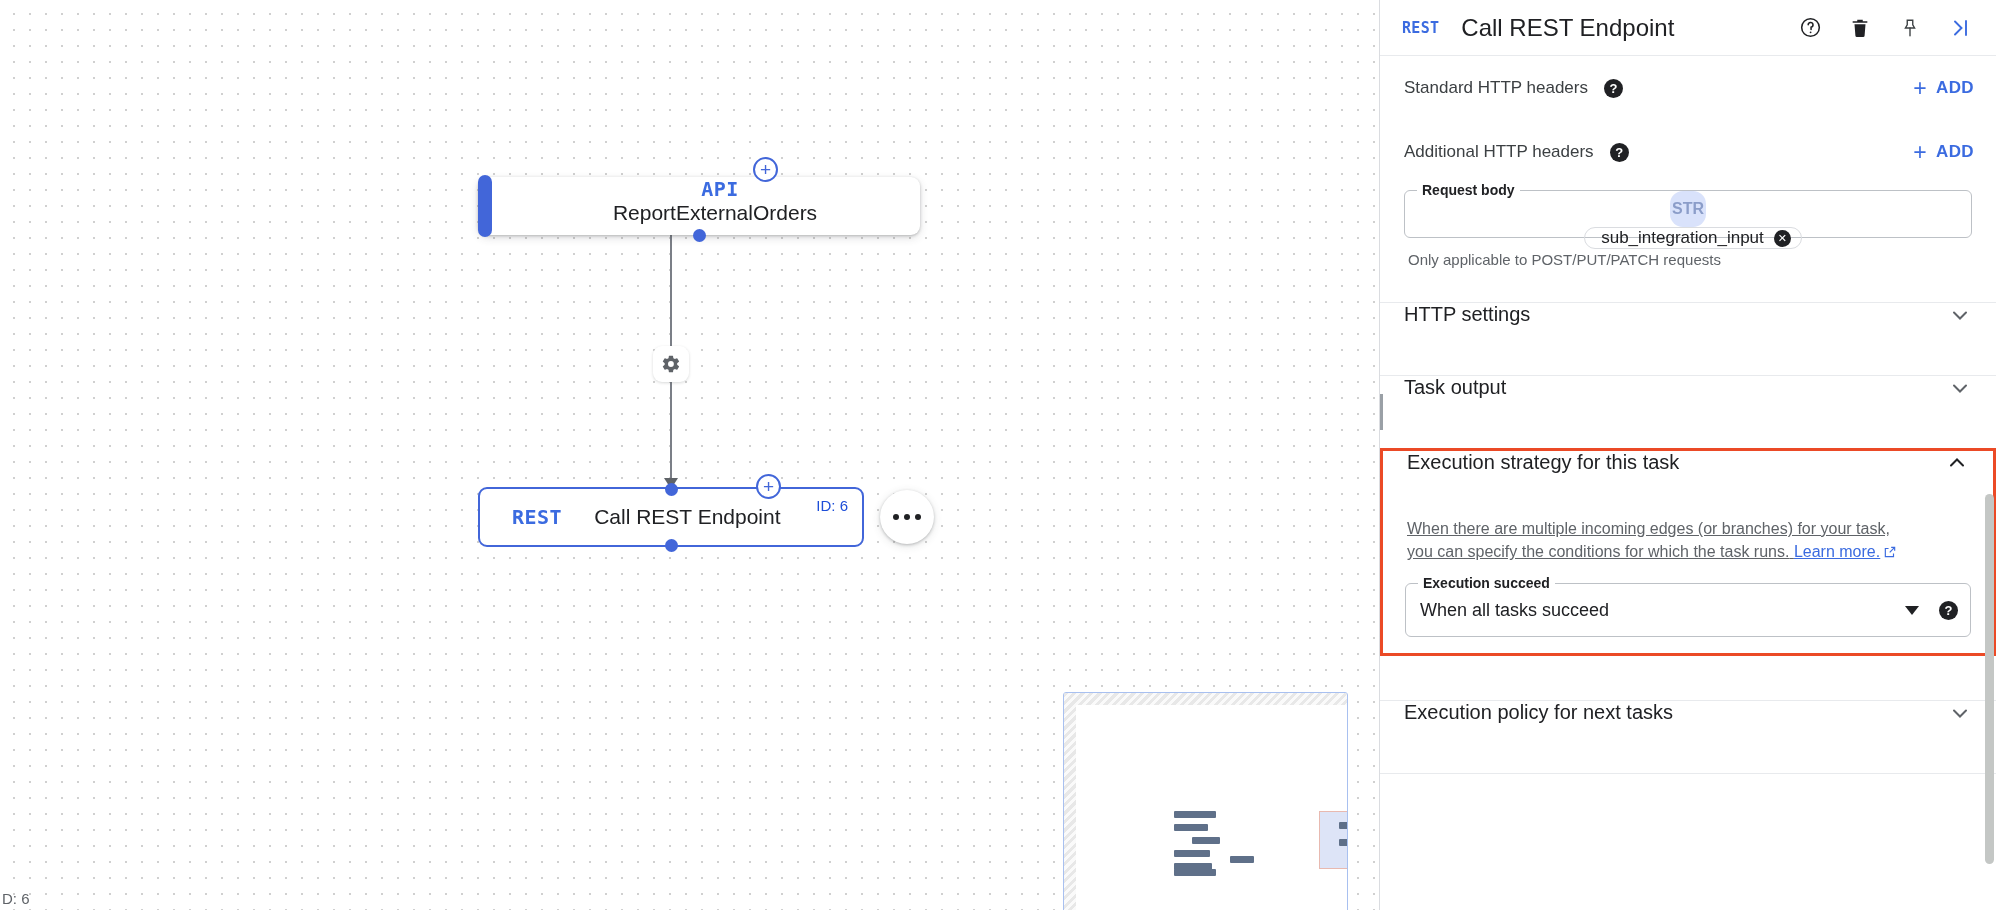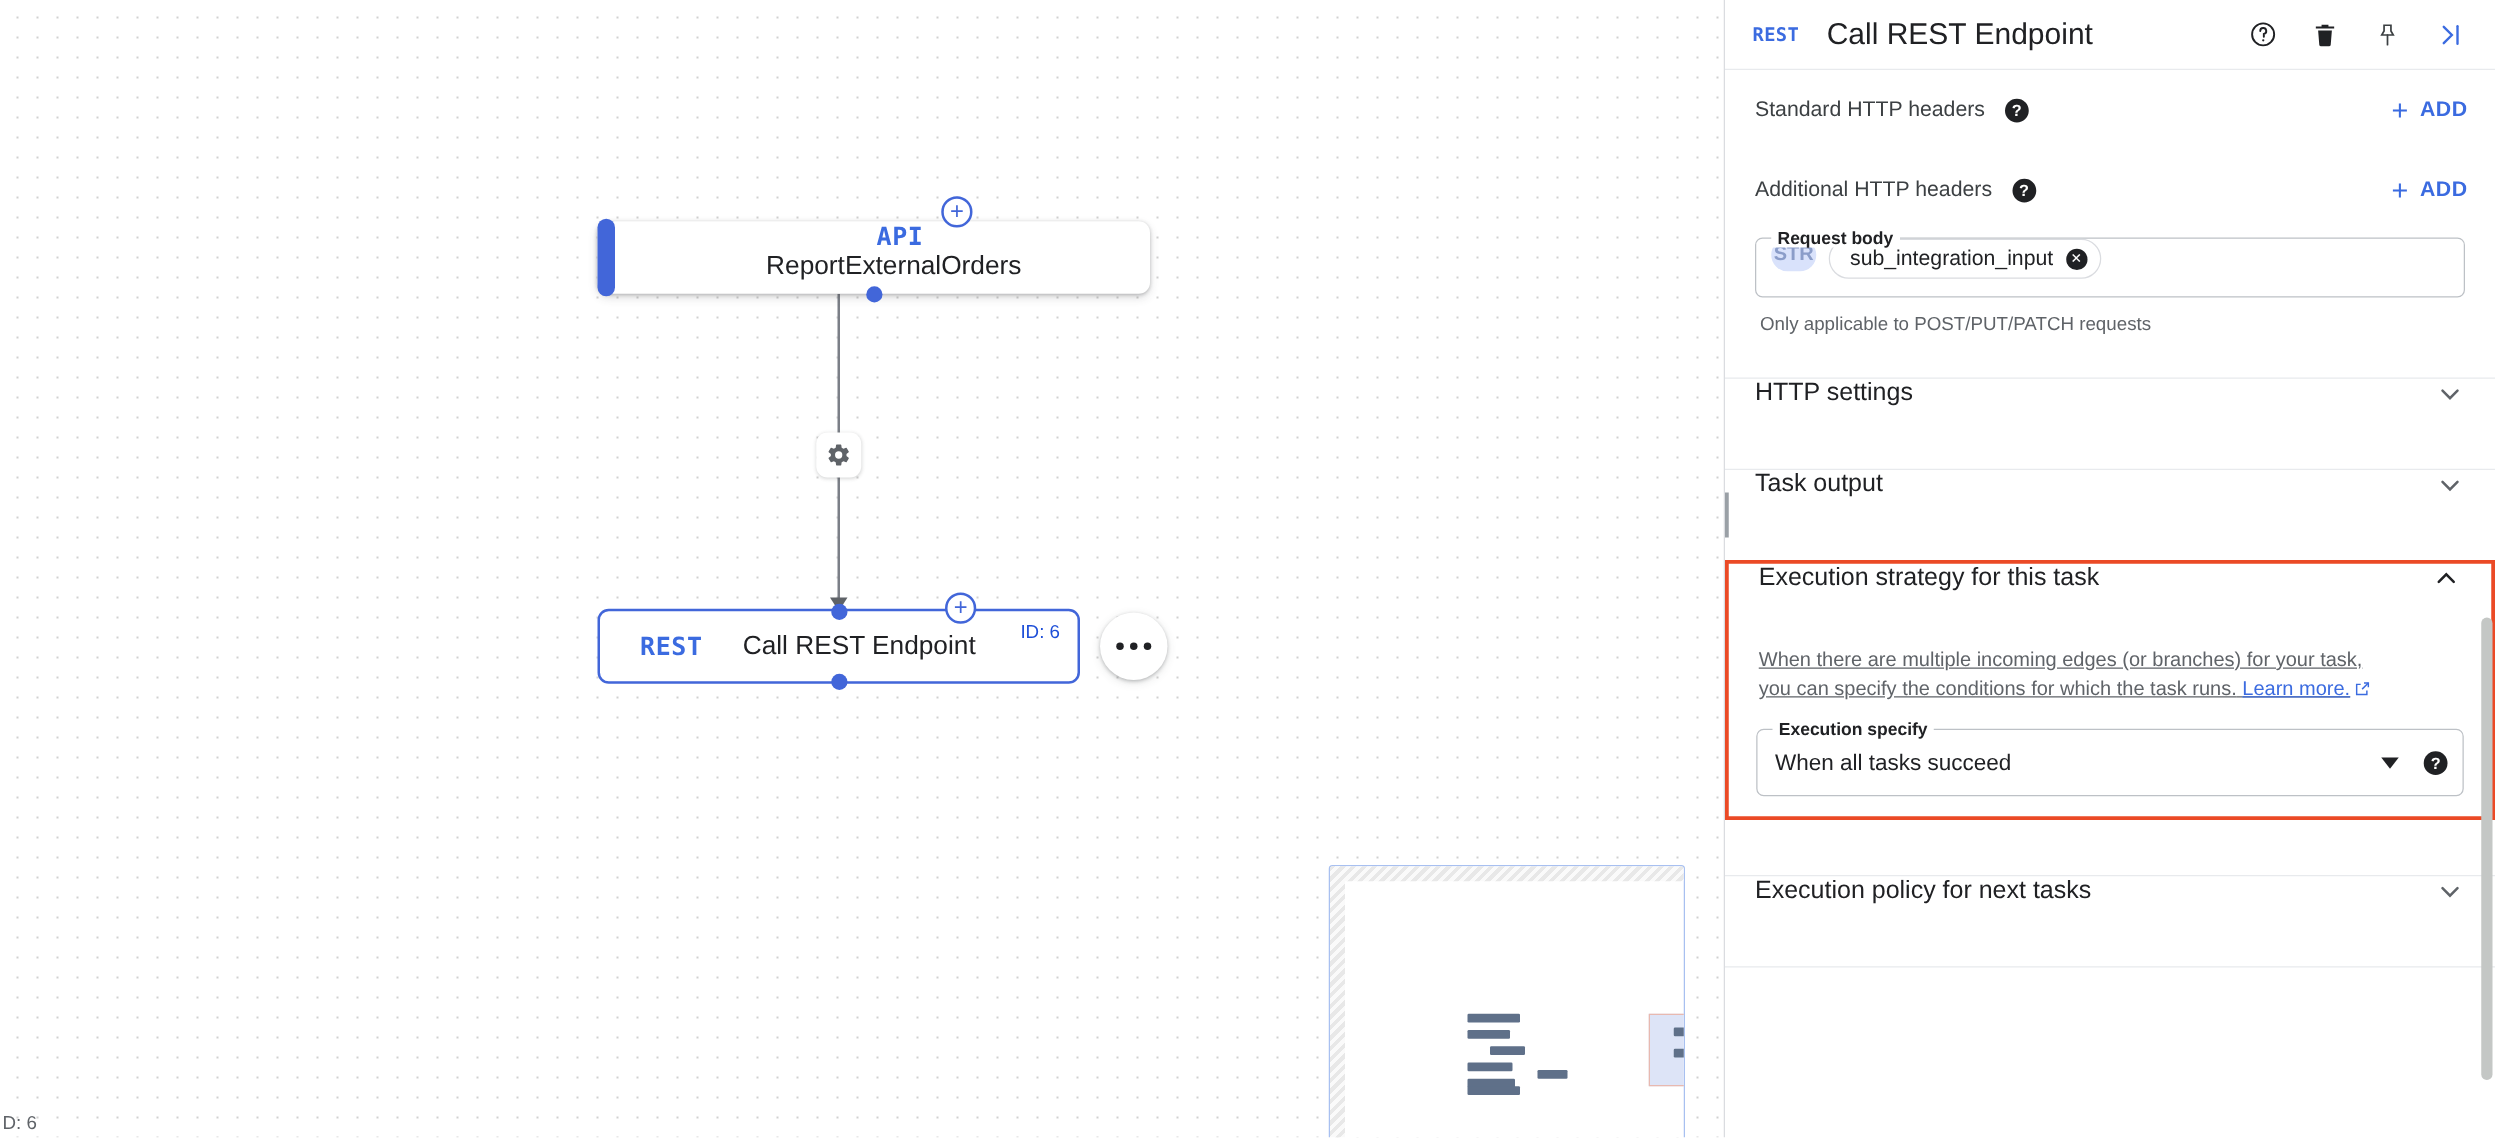--- a/index.html
+++ b/index.html
@@ -201,22 +201,23 @@
     letter-spacing: .4px;
   }
   .add-btn .plus { font-size: 23px; font-weight: 400; line-height: 1; }
 
   .field-outline {
     position: relative;
     margin: 6px 24px 0 24px;
     border: 1px solid #bdc1c6;
     border-radius: 6px;
     height: 48px;
-    display: flex; align-items: flex-start;
+    display: flex; align-items: center;
     padding: 0 12px;
+    flex-direction: column;
   }
   .field-legend {
     position: absolute; top: -9px; left: 12px;
     background: #fff; padding: 0 5px;
     font-size: 14px; font-weight: 700; color: #202124;
   }
   .str-pill {
     width: 36px; height: 26px; border-radius: 13px;
     background: #d9e2fb; color: #8b9dc9;
     font-size: 16px; font-weight: 700;
@@ -452,21 +453,21 @@
         <div class="exec-desc">
           <span>When there are multiple incoming edges (or branches) for your task,</span><br>
           <span>you can specify the conditions for which the task runs.</span>
           <a class="link-more" href="#">Learn more.</a><span class="ext-ic"><svg width="14" height="14" viewBox="0 0 24 24" fill="none" stroke="#3b6be0" stroke-width="2">
                 <path d="M14 4h6v6"></path>
                 <path d="M20 4l-8.5 8.5"></path>
                 <path d="M18 14.5V20H4V6h5.5"></path>
               </svg></span>
         </div>
         <div class="select-outline">
-          <span class="field-legend">Execution specify</span>
+          <span class="field-legend">Execution succeed</span>
           <span class="select-value">When all tasks succeed</span>
           <span class="caret"></span>
           <span class="help-dot" style="margin-left:0;margin-right:4px">?</span>
         </div>
       </div>
 
       <div class="divider" style="margin-top:44px"></div>
 
       <div class="section-row">
         <span class="section-title">Execution policy for next tasks</span>

